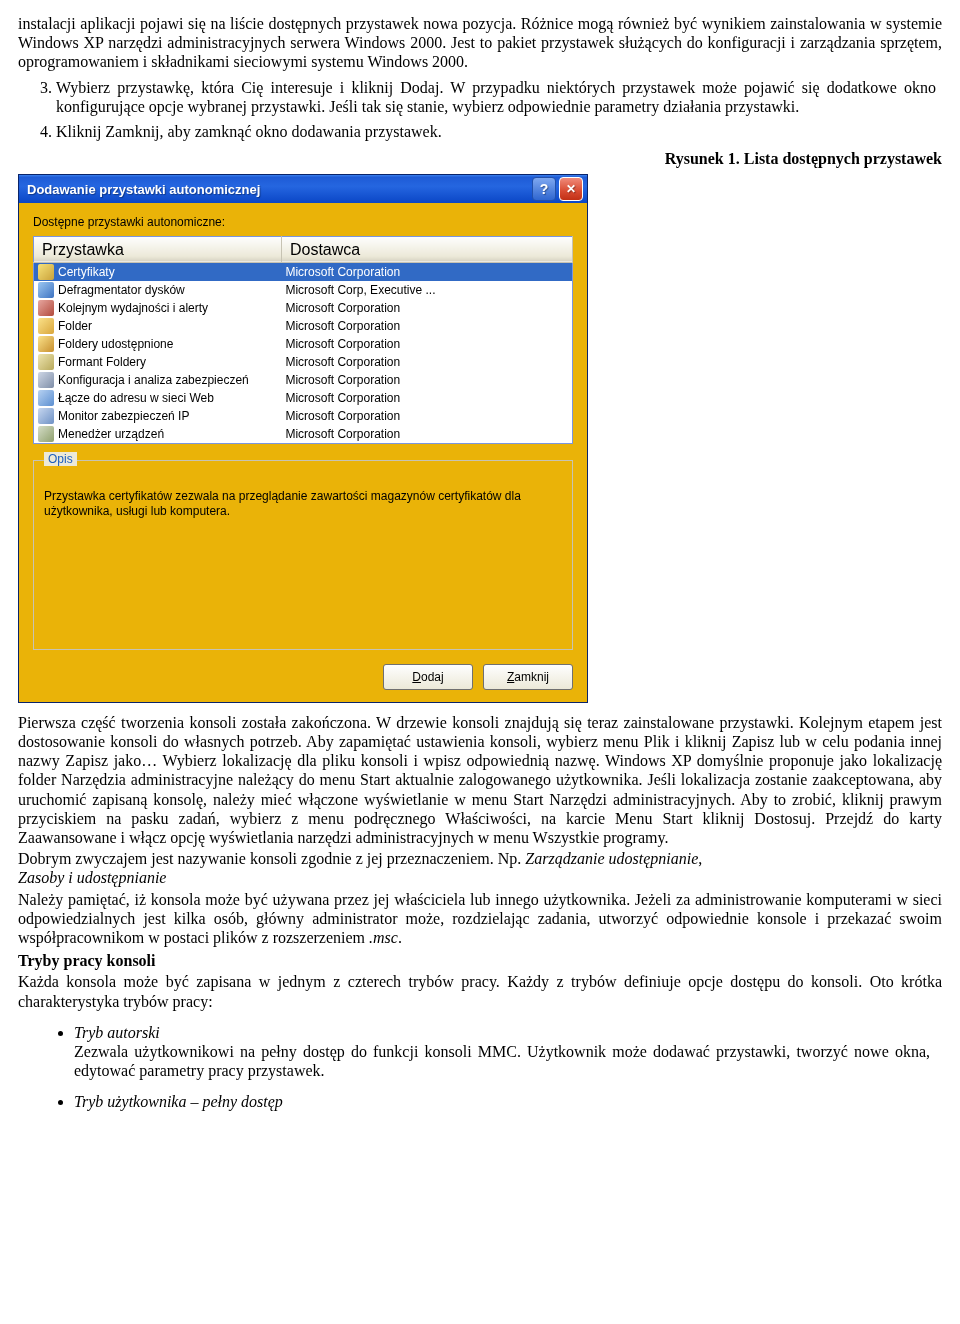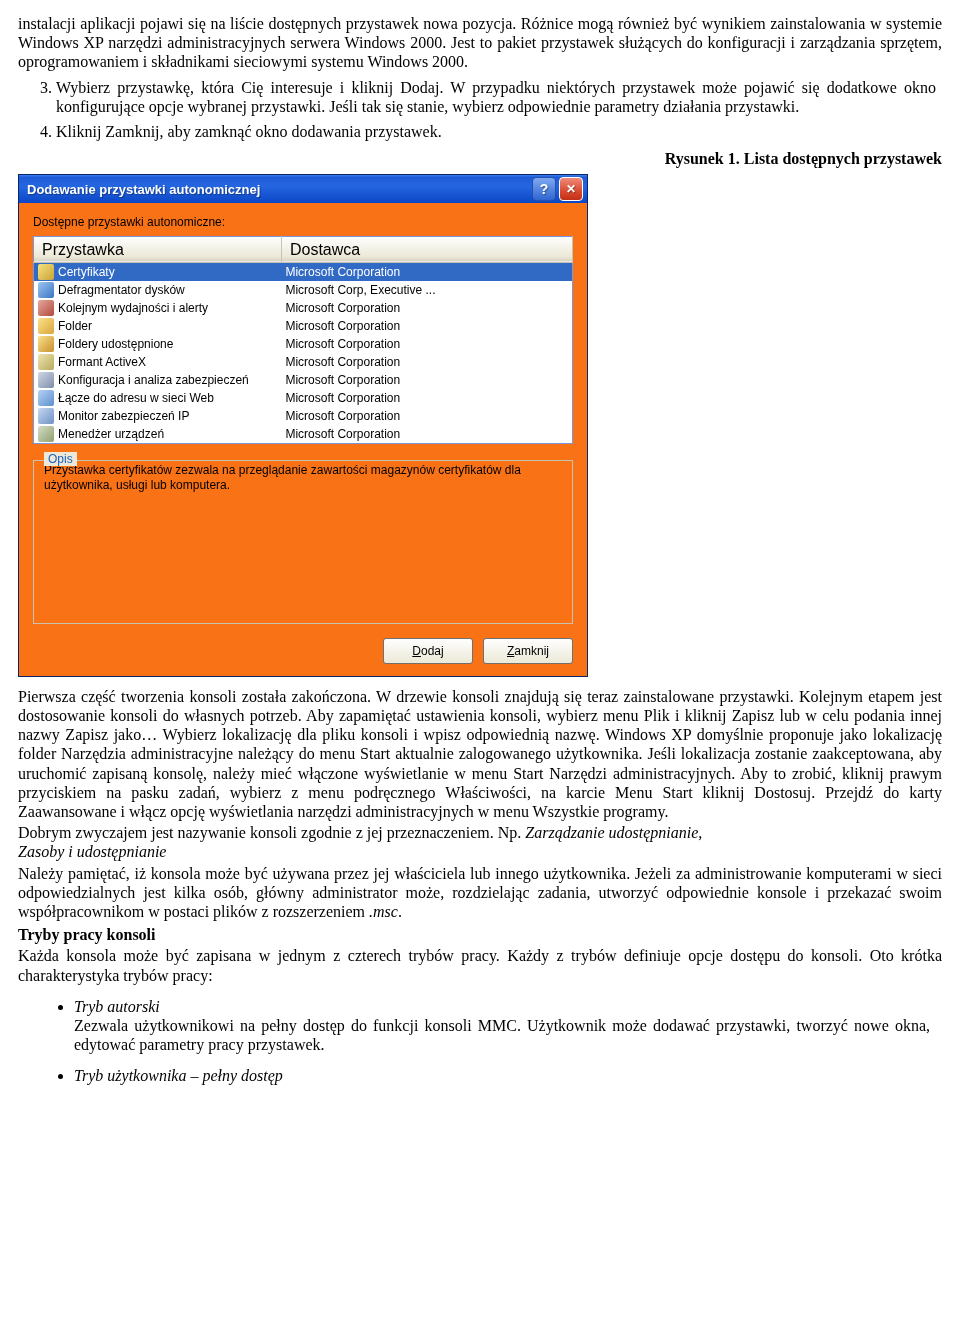--- a/index.html
+++ b/index.html
@@ -16,21 +16,21 @@
   .body-text { text-align: justify; margin: 0 0 2px 0; }
   .list { margin: 0 0 2px 0; padding-left: 32px; }
   .list li { text-align: justify; margin: 6px; }
   .fig-caption { font-weight: bold; margin: 8px 0 6px 0; text-align: right; }
   .dialog-wrap { margin: 2px 0 10px 0; }
 
   
   .dialog {
     width: 568px;
     border: 1px solid #0a246a;
-    background: #f97316;
+    background: #eab308;
     font-family: Tahoma, sans-serif;
     font-size: 12px;
     color: #000;
   }
   .titlebar {
     height: 28px;
     background: linear-gradient(to bottom, #3a81ee 0%, #1e5bd6 8%, #2566e0 40%, #0a46c6 100%);
     display: flex;
     align-items: center;
     padding: 0 4px 0 8px;
@@ -87,21 +87,21 @@
   .lv-row .cell1 { display: flex; align-items: center; gap: 4px; }
   .lv-icon {
     width: 16px; height: 16px; flex: 0 0 16px;
     display: inline-block; border-radius: 2px;
   }
 
   
   .groupbox {
     margin-top: 16px;
     border: 1px solid #c7c3b3;
-    padding: 2px 10px 10px 10px;
+    padding: 28px 10px 10px 10px;
     position: relative;
     height: 150px;
   }
   .groupbox-legend {
     position: absolute; top: -9px; left: 10px;
     background: #ece9d8; padding: 0 4px;
     color: #1d5fbf;
   }
   .groupbox-text { line-height: 1.3; }
 
@@ -196,21 +196,21 @@
                   <span class="lv-icon" style="background: linear-gradient(135deg, rgb(251, 226, 138), rgb(199, 143, 46));"></span>
                   <span>Foldery udostępnione</span>
                 </div>
               </td>
               <td>Microsoft Corporation</td>
             </tr>
             <tr class="lv-row">
               <td>
                 <div class="cell1">
                   <span class="lv-icon" style="background: linear-gradient(135deg, rgb(239, 230, 177), rgb(184, 169, 91));"></span>
-                  <span>Formant ActiveX</span>
+                  <span>Formant Foldery</span>
                 </div>
               </td>
               <td>Microsoft Corporation</td>
             </tr>
             <tr class="lv-row">
               <td>
                 <div class="cell1">
                   <span class="lv-icon" style="background: linear-gradient(135deg, rgb(207, 215, 230), rgb(127, 142, 168));"></span>
                   <span>Konfiguracja i analiza zabezpieczeń</span>
                 </div>

